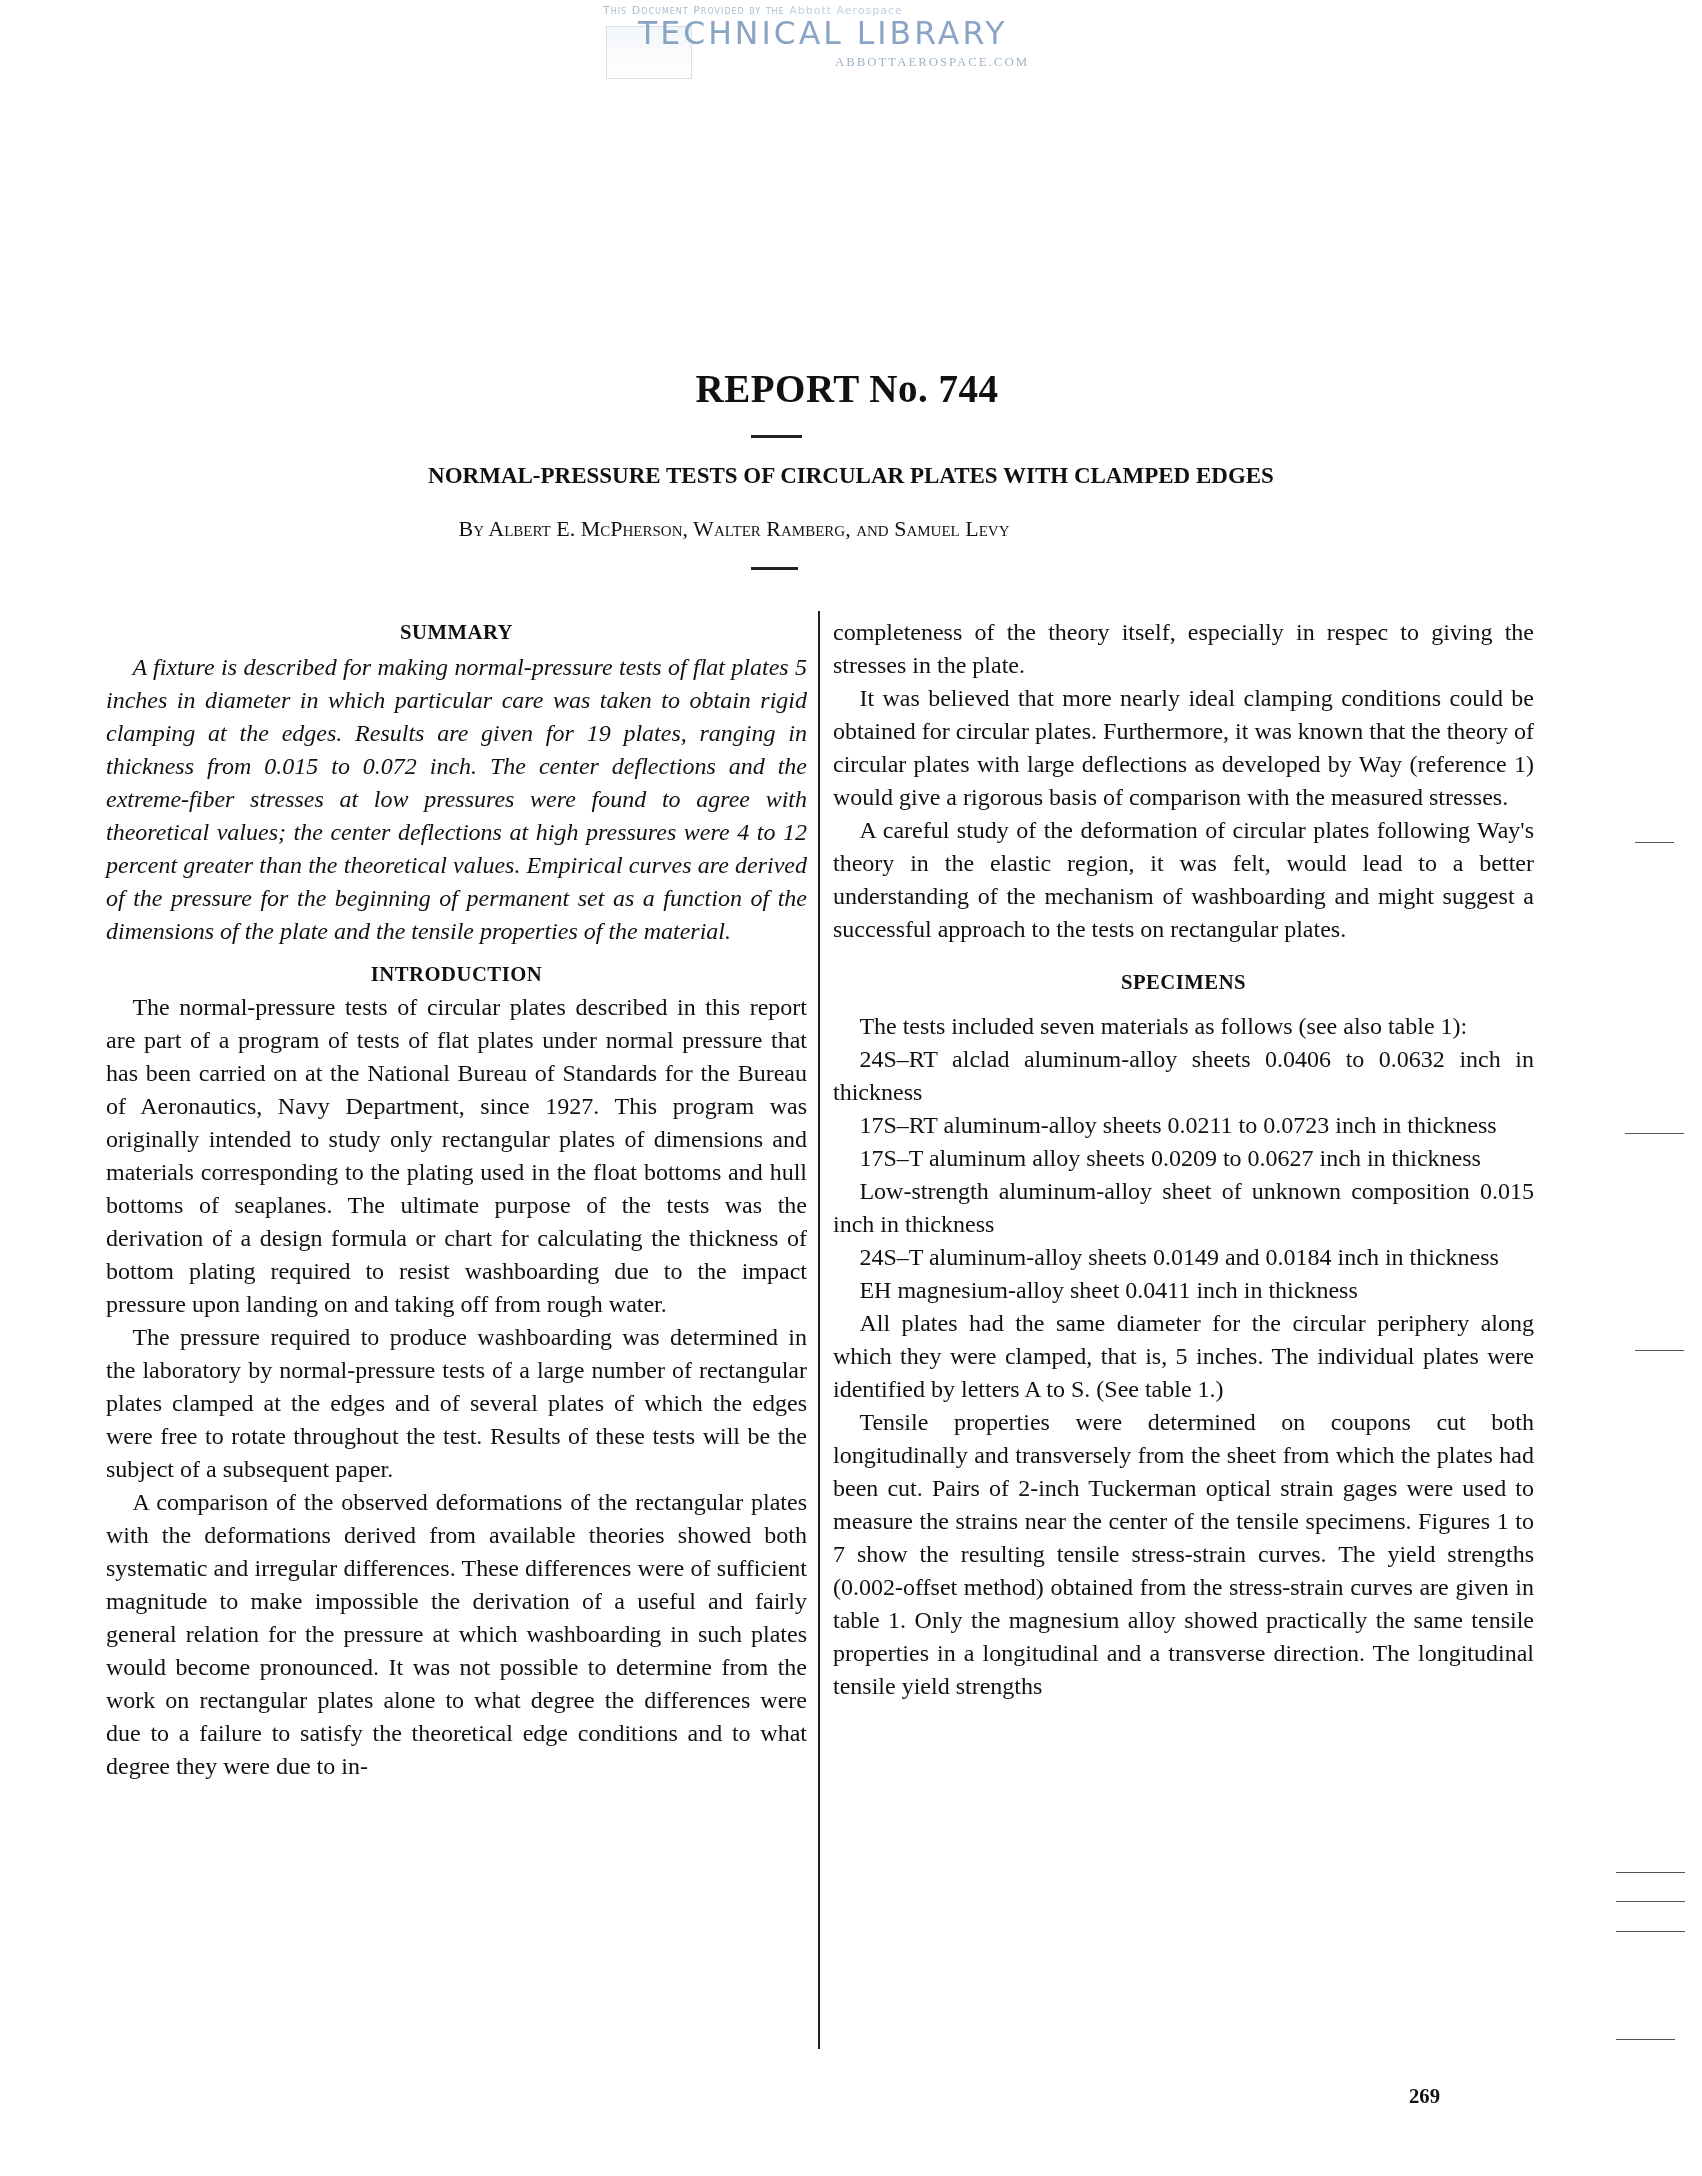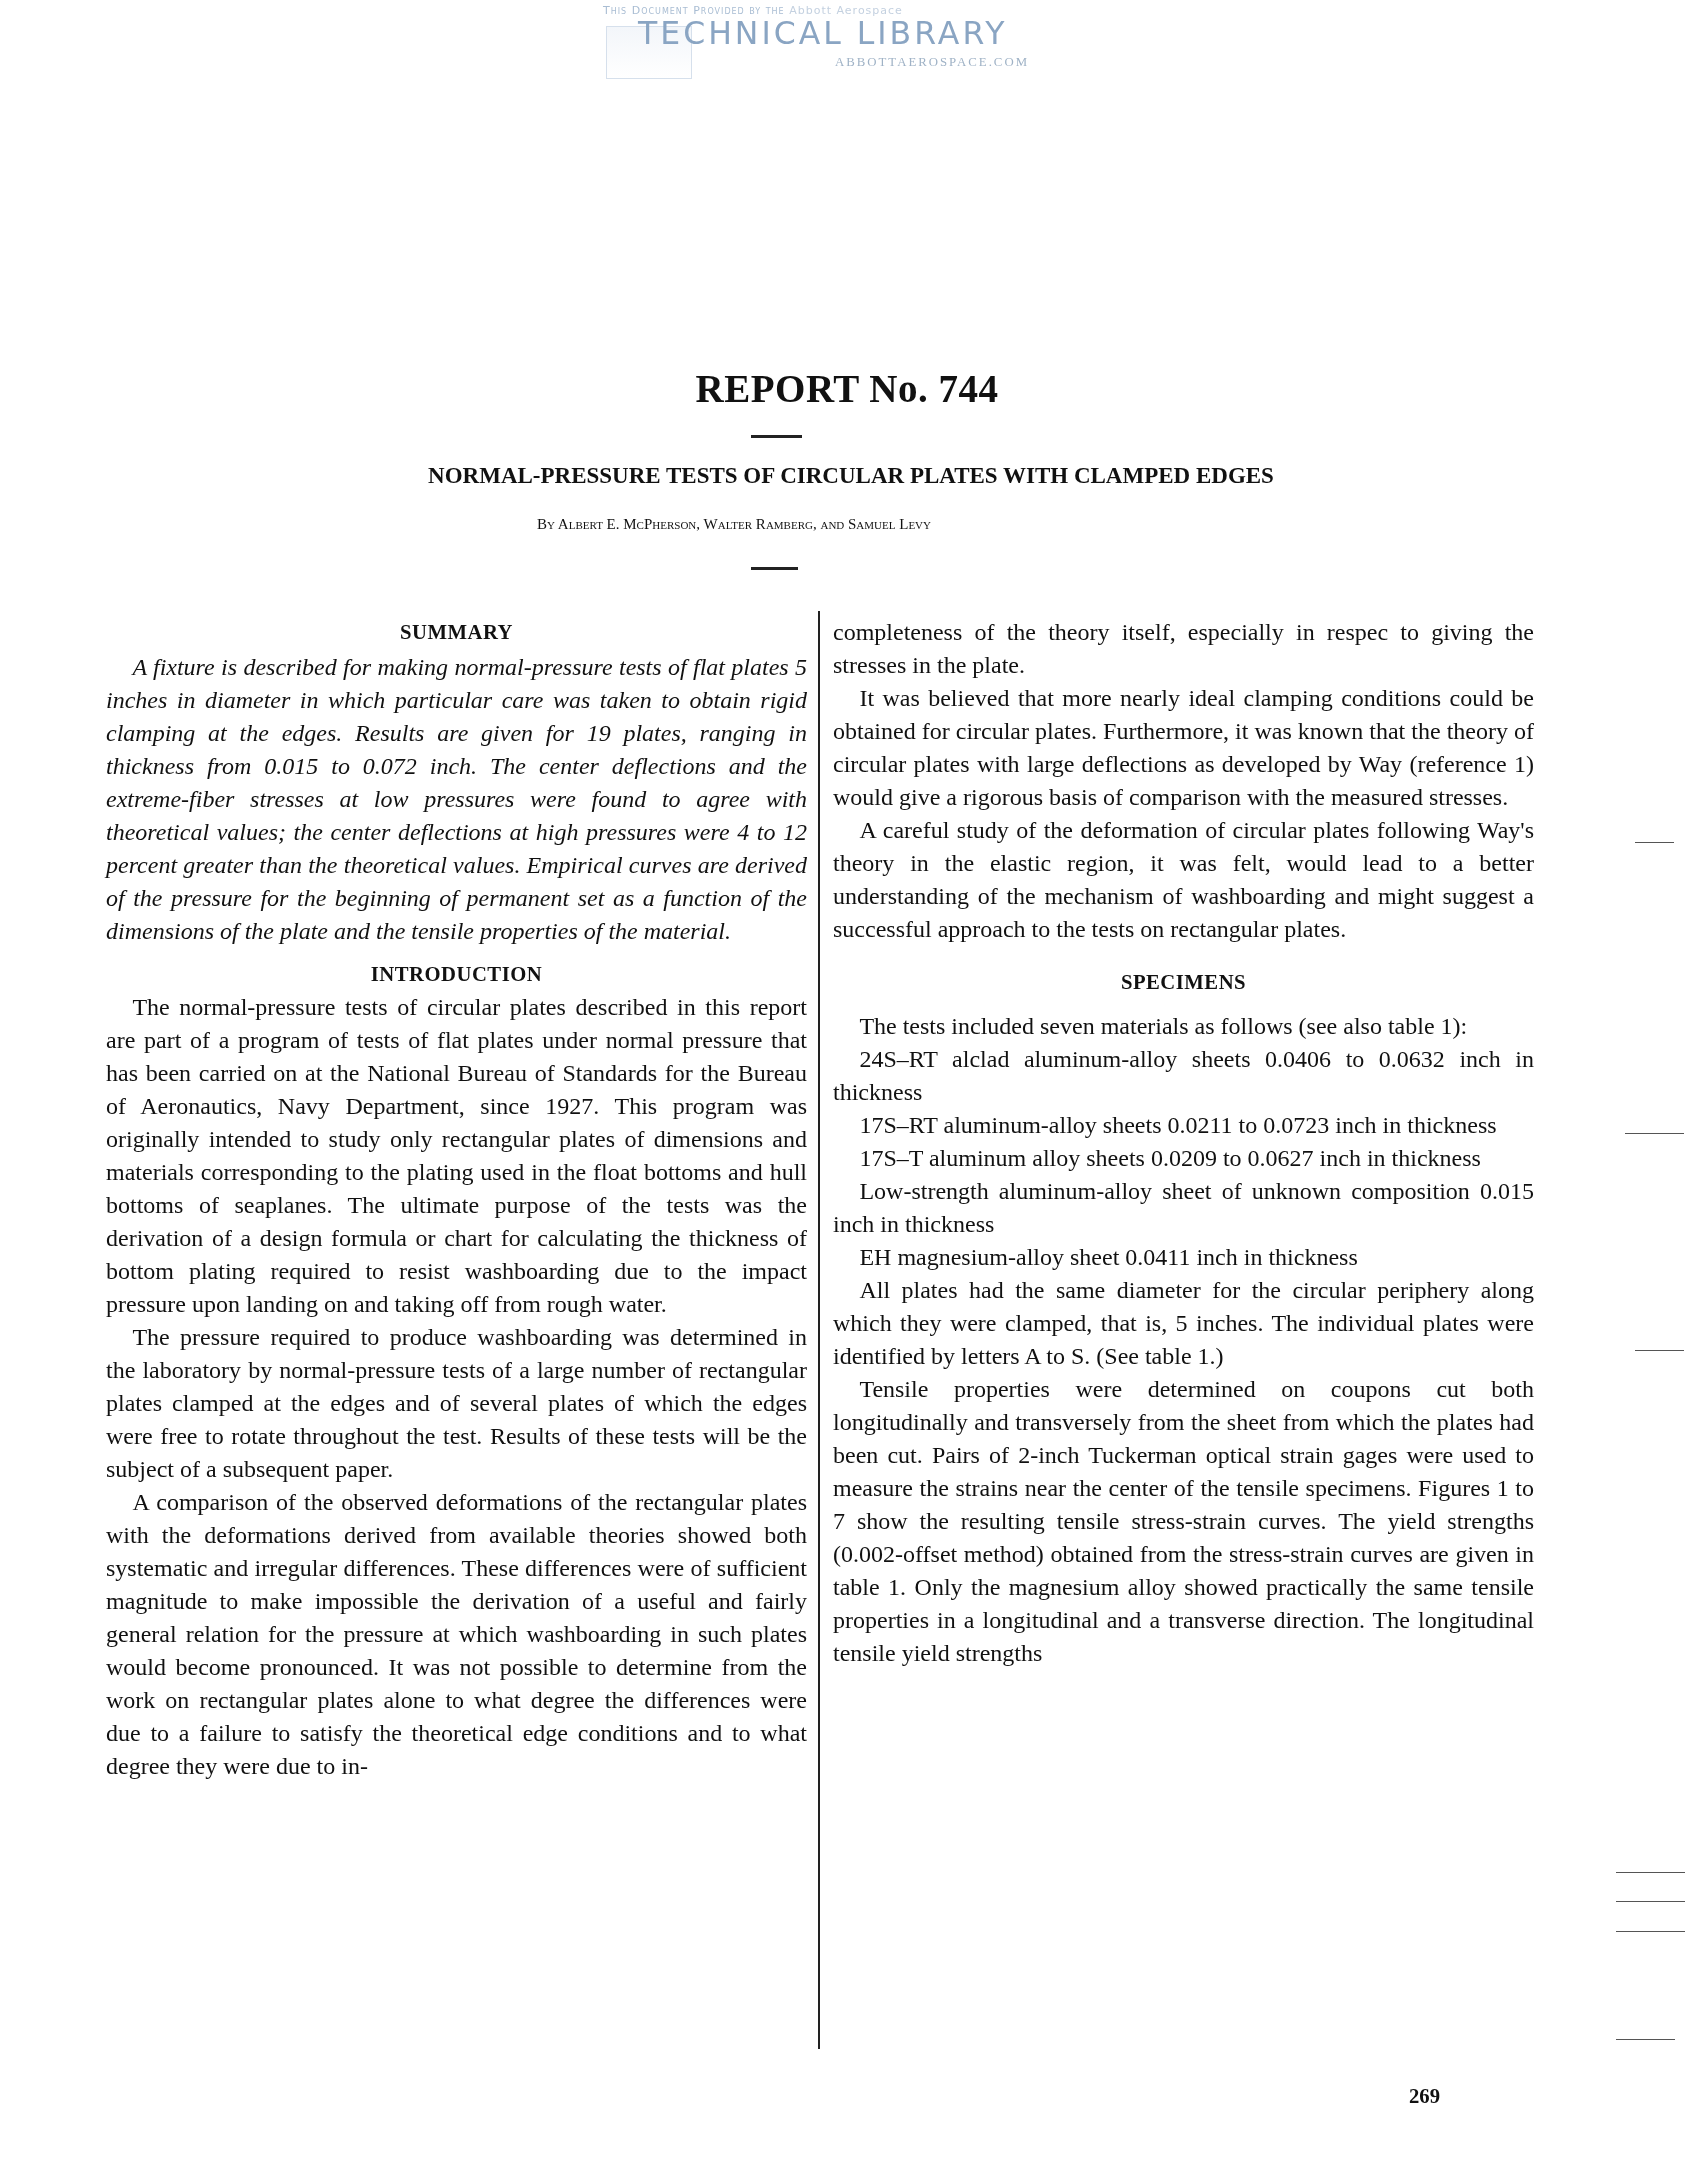--- a/index.html
+++ b/index.html
@@ -20,21 +20,21 @@
 
   
   .report-no { position: absolute; left: 0; width: 1694px; top: 366px; text-align: center;
                font-family: "Liberation Serif", serif; font-weight: bold; font-size: 39px; letter-spacing: 0.5px; }
   .rule { position: absolute; height: 3px; background: #222; }
   .rule-1 { left: 751px; top: 435px; width: 51px; }
   .rule-2 { left: 751px; top: 567px; width: 47px; }
   .main-title { position: absolute; left: 0; width: 1702px; top: 463px; text-align: center;
                 font-family: "Liberation Serif", serif; font-weight: bold; font-size: 23px; }
   .authors { position: absolute; left: 0; width: 1468px; top: 516px; text-align: center;
-             font-family: "Liberation Serif", serif; font-size: 15px; font-variant: small-caps; }
+             font-family: "Liberation Serif", serif; font-size: 22px; font-variant: small-caps; }
 
   
   .col { position: absolute; top: 604px; font-family: "Liberation Serif", serif; font-size: 24px;
          line-height: 33px; text-align: justify; margin-top: 12px; }
   .col-left { left: 106px; width: 701px; }
   .col-right { left: 833px; width: 701px; }
   .col-divider { position: absolute; left: 818px; top: 611px; width: 2px; height: 1438px; background: #222; }
 
   .heading { text-align: center; font-weight: bold; font-size: 20.7px; letter-spacing: 0.5px; margin: 0; line-height: 33px; }
   .h-summary { margin-bottom: 2px; }
@@ -83,20 +83,21 @@
 <div class="col col-right">
   <p class="noindent">completeness of the theory itself, especially in respec to giving the stresses in the plate.</p>
   <p>It was believed that more nearly ideal clamping conditions could be obtained for circular plates. Furthermore, it was known that the theory of circular plates with large deflections as developed by Way (reference 1) would give a rigorous basis of comparison with the measured stresses.</p>
   <p>A careful study of the deformation of circular plates following Way's theory in the elastic region, it was felt, would lead to a better understanding of the mechanism of washboarding and might suggest a successful approach to the tests on rectangular plates.</p>
   <h2 class="heading h-specimens">SPECIMENS</h2>
   <p>The tests included seven materials as follows (see also table 1):</p>
   <p class="spec-item">24S–RT alclad aluminum-alloy sheets 0.0406 to 0.0632 inch in thickness</p>
   <p class="spec-item">17S–RT aluminum-alloy sheets 0.0211 to 0.0723 inch in thickness</p>
   <p class="spec-item">17S–T aluminum alloy sheets 0.0209 to 0.0627 inch in thickness</p>
   <p class="spec-item">Low-strength aluminum-alloy sheet of unknown composition 0.015 inch in thickness</p>
+  <p class="spec-item">24S–T aluminum-alloy sheets 0.0149 and 0.0184 inch in thickness</p>
   <p class="spec-item">EH magnesium-alloy sheet 0.0411 inch in thickness</p>
   <p>All plates had the same diameter for the circular periphery along which they were clamped, that is, 5 inches. The individual plates were identified by letters A to S. (See table 1.)</p>
   <p>Tensile properties were determined on coupons cut both longitudinally and transversely from the sheet from which the plates had been cut. Pairs of 2-inch Tuckerman optical strain gages were used to measure the strains near the center of the tensile specimens. Figures 1 to 7 show the resulting tensile stress-strain curves. The yield strengths (0.002-offset method) obtained from the stress-strain curves are given in table 1. Only the magnesium alloy showed practically the same tensile properties in a longitudinal and a transverse direction. The longitudinal tensile yield strengths</p>
 </div>
 
 <div class="page-number">269</div>
 
 <div class="noise" style="left:1635px;top:842px;width:39px;"></div>
 <div class="noise" style="left:1625px;top:1133px;width:59px;"></div>
 <div class="noise" style="left:1635px;top:1350px;width:49px;"></div>

